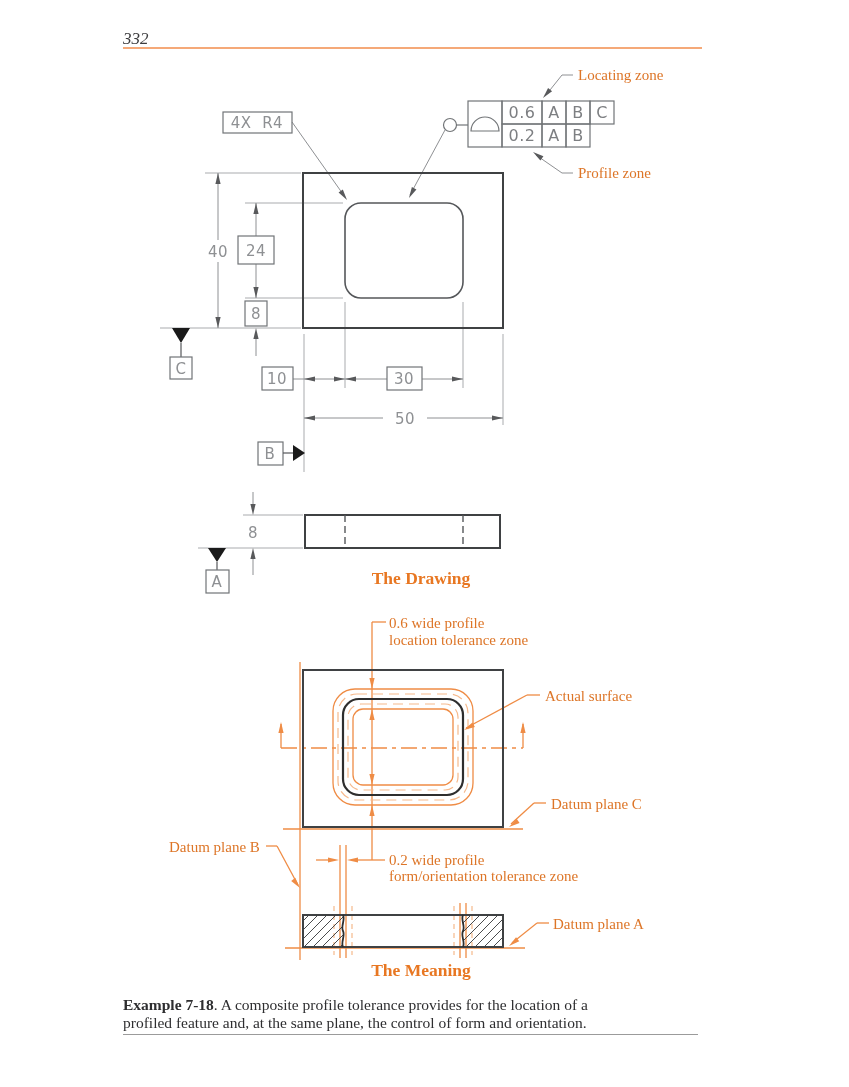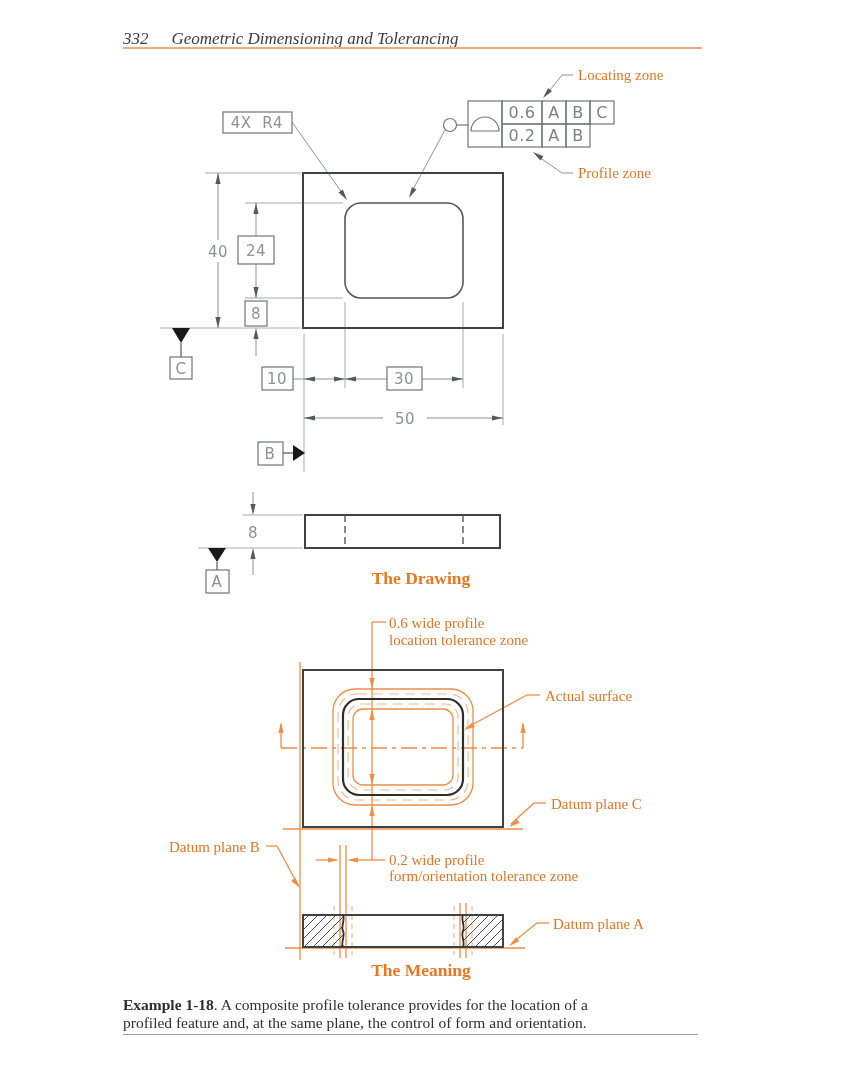--- a/index.html
+++ b/index.html
@@ -24,21 +24,20 @@
   .org{stroke:#ef8c45;stroke-width:1.3;fill:none;}
   .orgd{stroke:#f6b98c;stroke-width:1.2;fill:none;}
 </style>
 </head>
 <body>
 
 <div class="page">
 
   <div class="hdr">
     <span>332</span>
-    <span>Geometric Dimensioning and Tolerancing</span>
   </div>
   <div class="rule1"></div>
 
   <svg width="849" height="1087" viewBox="0 0 849 1087">
     <defs>
       <path id="ah" d="M0,0 L-2.6,11 L2.6,11 Z"></path>
       <pattern id="hatch" width="9" height="9" patternUnits="userSpaceOnUse">
         <path d="M-1,10 L10,-1" stroke="#4a4b4d" stroke-width="1" fill="none"></path>
       </pattern>
     </defs>
@@ -239,16 +238,16 @@
       <text class="lbl" x="545" y="701">Actual surface</text>
       <text class="lbl" x="551" y="809">Datum plane C</text>
       <text class="lbl" x="169" y="852">Datum plane B</text>
       <text class="lbl" x="389" y="865">0.2 wide profile</text>
       <text class="lbl" x="389" y="881">form/orientation tolerance zone</text>
       <text class="lbl" x="553" y="929">Datum plane A</text>
       <text class="capt" x="421" y="976" text-anchor="middle">The Meaning</text>
     </g>
   </svg>
 
-  <div class="cap"><b>Example 1-18</b><span>. A composite profile tolerance provides for the location of a profiled feature and, at the same plane, the control of form and orientation.</span></div>
+  <div class="cap"><b>Example 7-18</b><span>. A composite profile tolerance provides for the location of a profiled feature and, at the same plane, the control of form and orientation.</span></div>
   <div class="rule2"></div>
 
 </div>
 
 </body></html>

